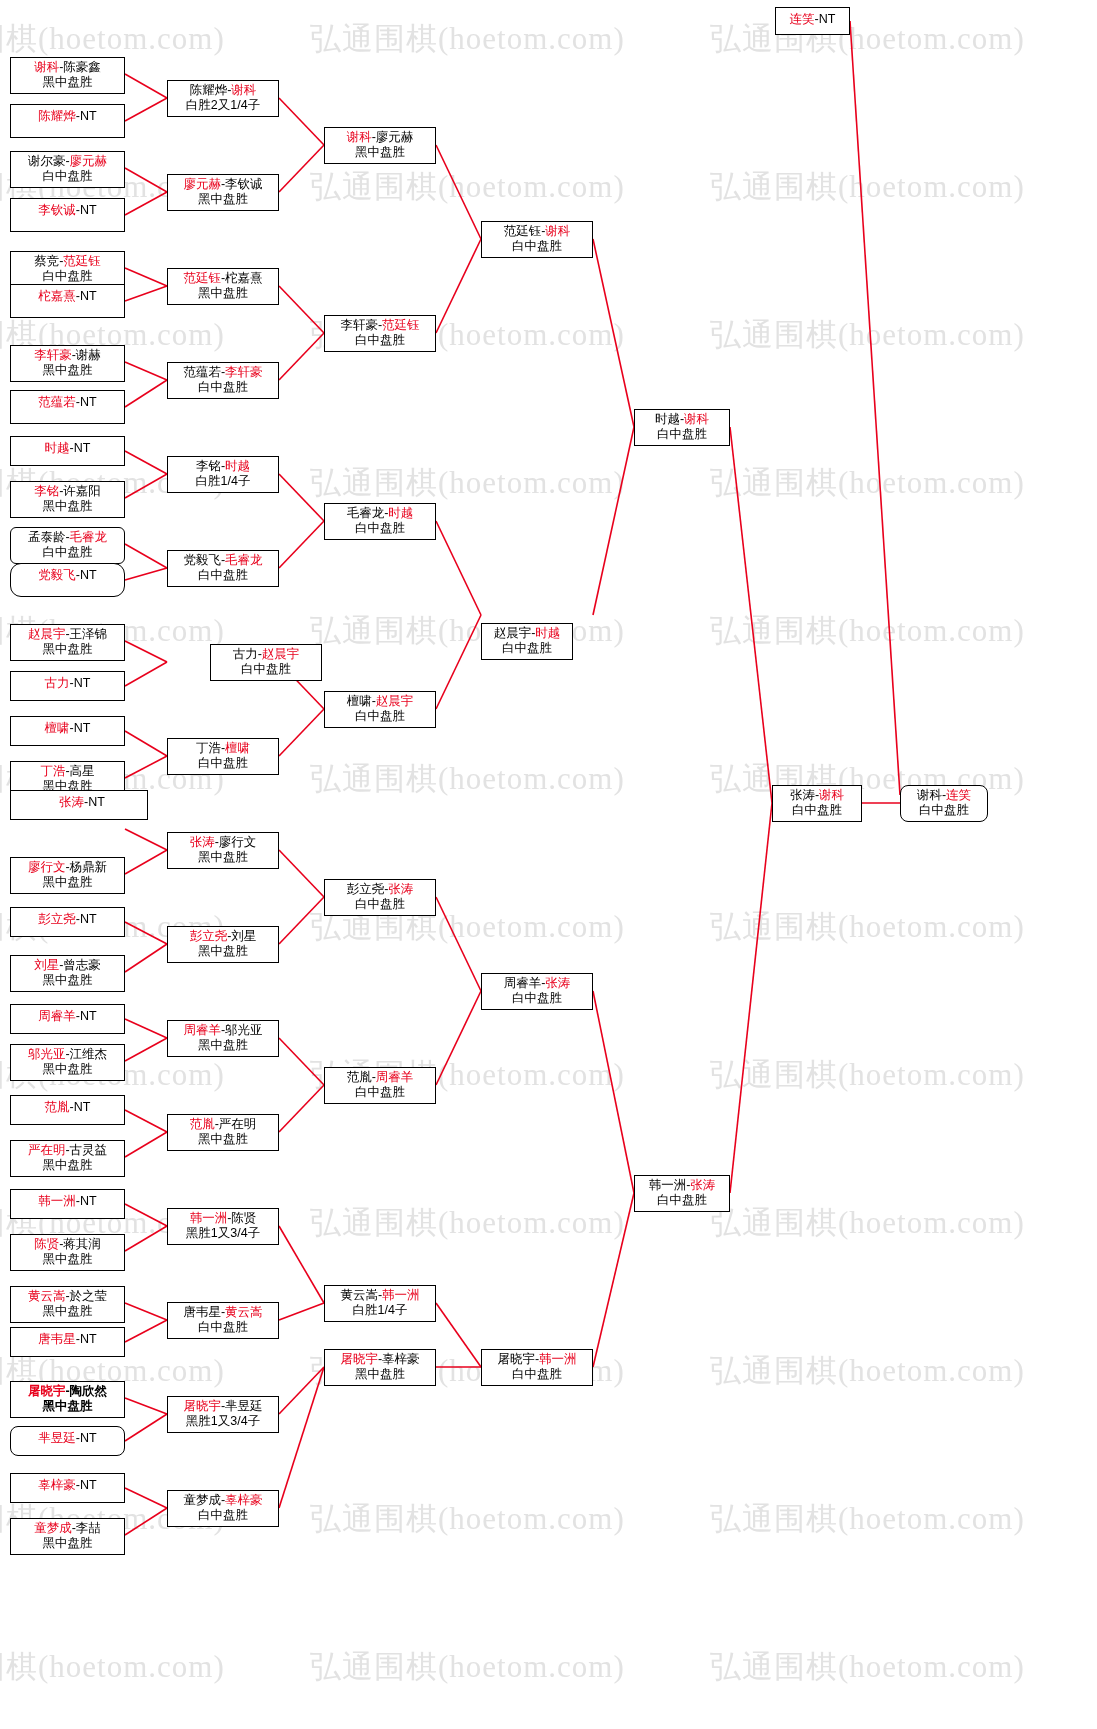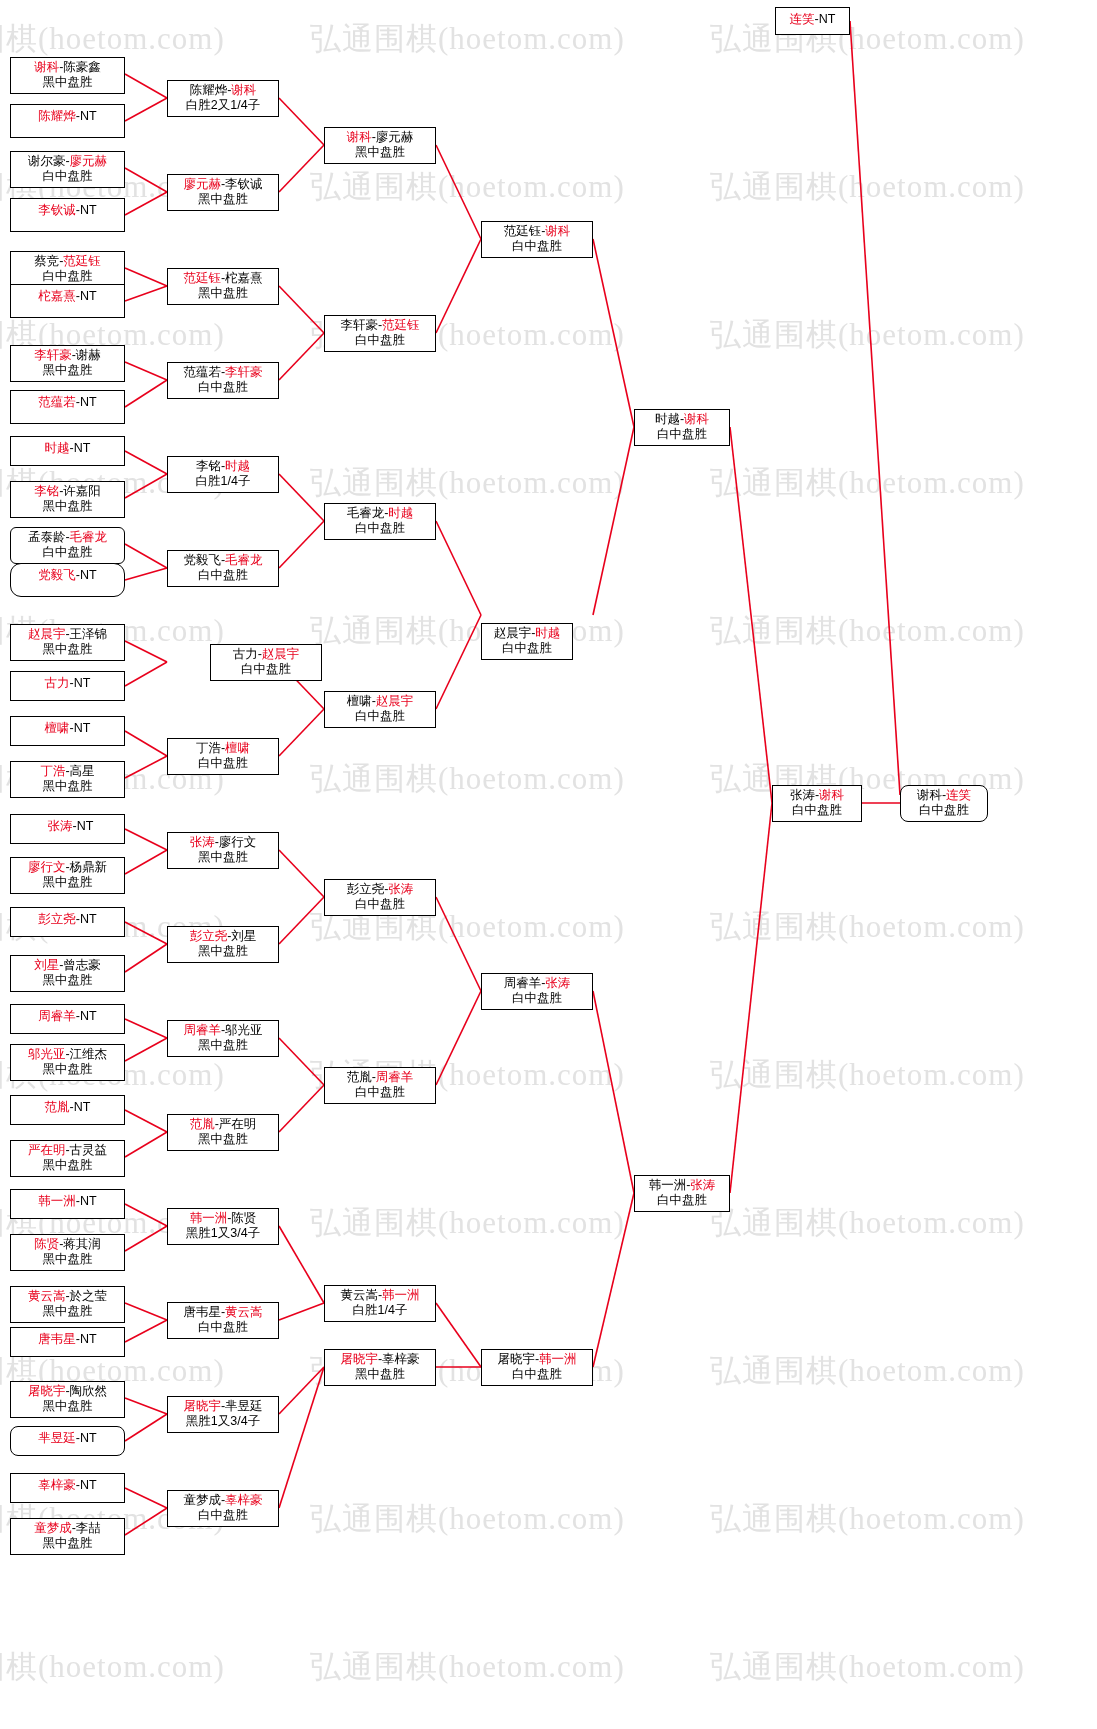--- a/index.html
+++ b/index.html
@@ -191,21 +191,21 @@
     <div class="node seed" style="left: 10px; top: 671px; width: 115px; min-height: 30px; border-color: rgb(0, 0, 0);">
       <div class="l1"><span class="r">古力</span><span class="k">-NT</span></div>
     </div>
     <div class="node seed" style="left: 10px; top: 716px; width: 115px; min-height: 30px; border-color: rgb(0, 0, 0);">
       <div class="l1"><span class="r">檀啸</span><span class="k">-NT</span></div>
     </div>
     <div class="node" style="left: 10px; top: 761px; width: 115px; min-height: 34px; border-color: rgb(0, 0, 0);">
       <div class="l1"><span class="r">丁浩</span><span class="k">-</span><span class="k">高星</span></div>
       <div class="l2">黑中盘胜</div>
     </div>
-    <div class="node seed" style="left: 10px; top: 814px; width: 115px; min-height: 30px; border-color: rgb(0, 0, 0); padding-left: 8px;">
+    <div class="node seed" style="left: 10px; top: 790px; width: 138px; min-height: 30px; border-color: rgb(0, 0, 0); padding-left: 8px;">
       <div class="l1"><span class="r">张涛</span><span class="k">-NT</span></div>
     </div>
     <div class="node" style="left: 10px; top: 857px; width: 115px; min-height: 34px; border-color: rgb(0, 0, 0);">
       <div class="l1"><span class="r">廖行文</span><span class="k">-</span><span class="k">杨鼎新</span></div>
       <div class="l2">黑中盘胜</div>
     </div>
     <div class="node seed" style="left: 10px; top: 907px; width: 115px; min-height: 30px; border-color: rgb(0, 0, 0);">
       <div class="l1"><span class="r">彭立尧</span><span class="k">-NT</span></div>
     </div>
     <div class="node" style="left: 10px; top: 955px; width: 115px; min-height: 34px; border-color: rgb(0, 0, 0);">
@@ -233,21 +233,21 @@
       <div class="l1"><span class="r">陈贤</span><span class="k">-</span><span class="k">蒋其润</span></div>
       <div class="l2">黑中盘胜</div>
     </div>
     <div class="node" style="left: 10px; top: 1286px; width: 115px; min-height: 34px; border-color: rgb(0, 0, 0);">
       <div class="l1"><span class="r">黄云嵩</span><span class="k">-</span><span class="k">於之莹</span></div>
       <div class="l2">黑中盘胜</div>
     </div>
     <div class="node seed" style="left: 10px; top: 1327px; width: 115px; min-height: 30px; border-color: rgb(0, 0, 0);">
       <div class="l1"><span class="r">唐韦星</span><span class="k">-NT</span></div>
     </div>
-    <div class="node" style="left: 10px; top: 1381px; width: 115px; min-height: 34px; border-color: rgb(0, 0, 0);">
+    <div class="node" style="left: 10px; top: 1381px; width: 115px; min-height: 34px; border-color: rgb(0, 0, 0); font-weight: bold;">
       <div class="l1"><span class="r">屠晓宇</span><span class="k">-</span><span class="k">陶欣然</span></div>
       <div class="l2">黑中盘胜</div>
     </div>
     <div class="node seed" style="left: 10px; top: 1426px; width: 115px; min-height: 30px; border-color: rgb(0, 0, 0); border-radius: 8px;">
       <div class="l1"><span class="r">芈昱廷</span><span class="k">-NT</span></div>
     </div>
     <div class="node seed" style="left: 10px; top: 1473px; width: 115px; min-height: 30px; border-color: rgb(0, 0, 0);">
       <div class="l1"><span class="r">辜梓豪</span><span class="k">-NT</span></div>
     </div>
     <div class="node" style="left: 10px; top: 1518px; width: 115px; min-height: 34px; border-color: rgb(0, 0, 0);">

